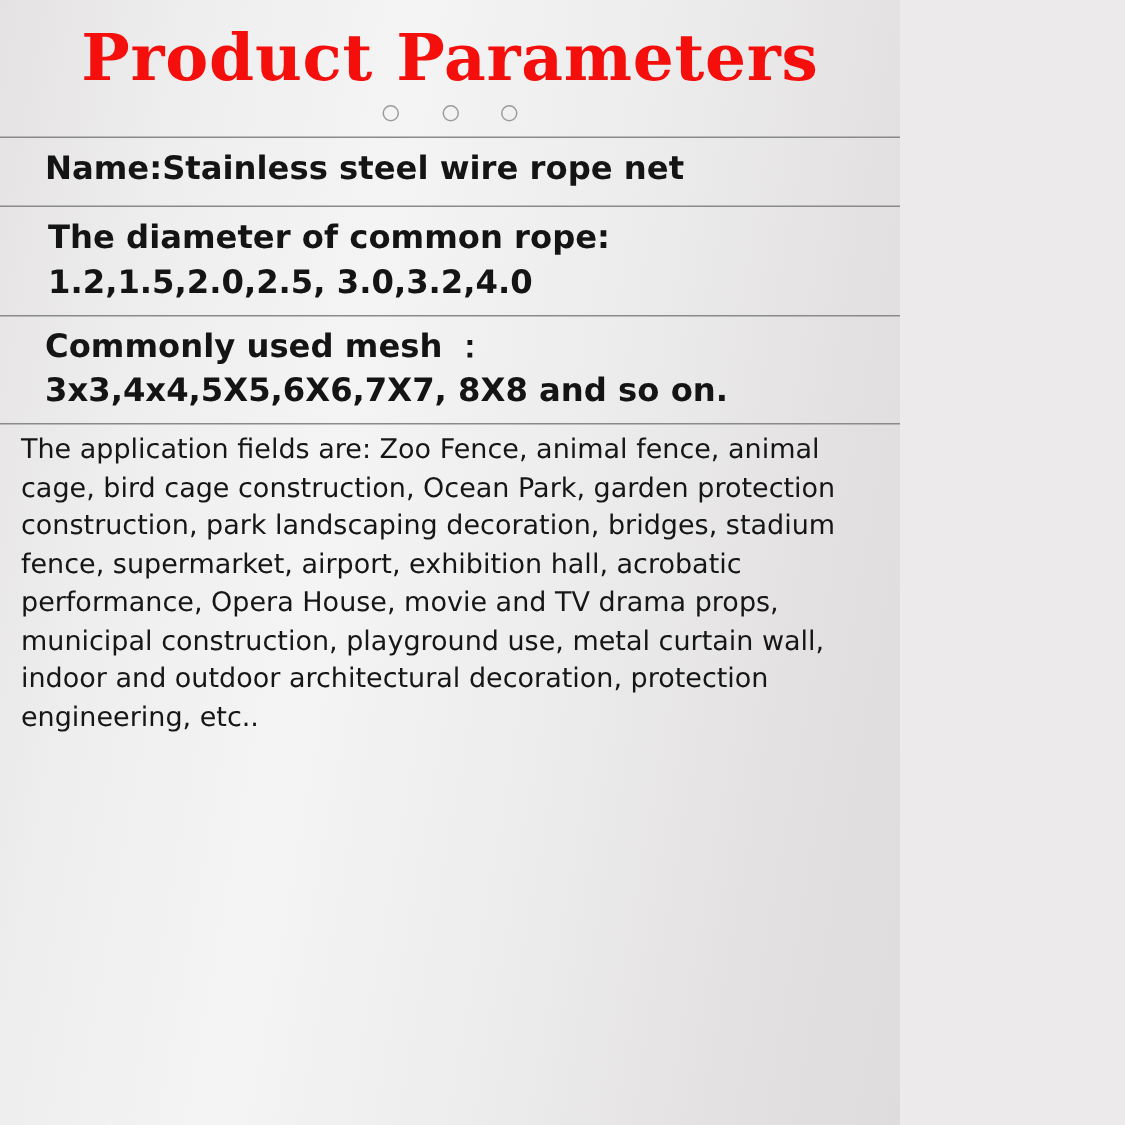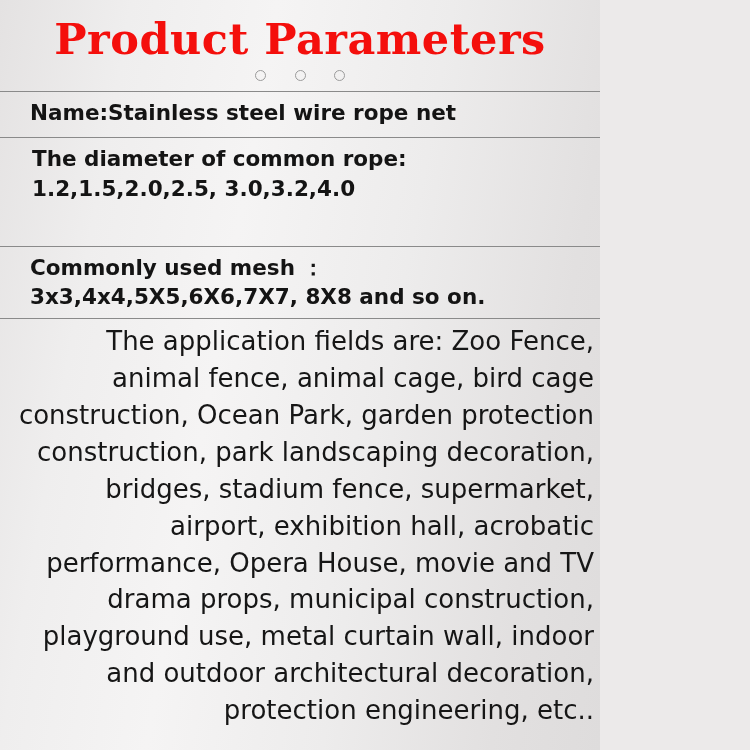--- a/index.html
+++ b/index.html
@@ -68,34 +68,33 @@
   .row-text {
     font-family: "DejaVu Sans", sans-serif;
     font-weight: bold;
     font-size: 21.5px;
     line-height: 1.38;
     color: #141414;
   }
   .row-name { min-height: 46px; }
   .row-material { min-height: 52px; }
   .row-diameter { min-height: 70px; padding-left: 32px; }
-  .row-mesh { min-height: 70px; margin-top: 36px; }
+  .row-mesh { min-height: 70px; }
   .row-structure { min-height: 70px; }
   .row-application {
     border-top: 1px solid #8a8a8a;
     padding: 4px 6px 6px 14px;
     display: block;
   }
   .app-text {
     font-family: "DejaVu Sans", sans-serif;
     font-weight: normal;
-    font-size: 26px;
+    font-size: 18px;
     line-height: 1.42;
     color: #161616;
-    text-align: right;
   }
 </style>
 </head>
 <body>
 
 <div class="page">
 
   <div class="title-block">
     <div class="title-en">Product Parameters</div>
     <div class="dots">

